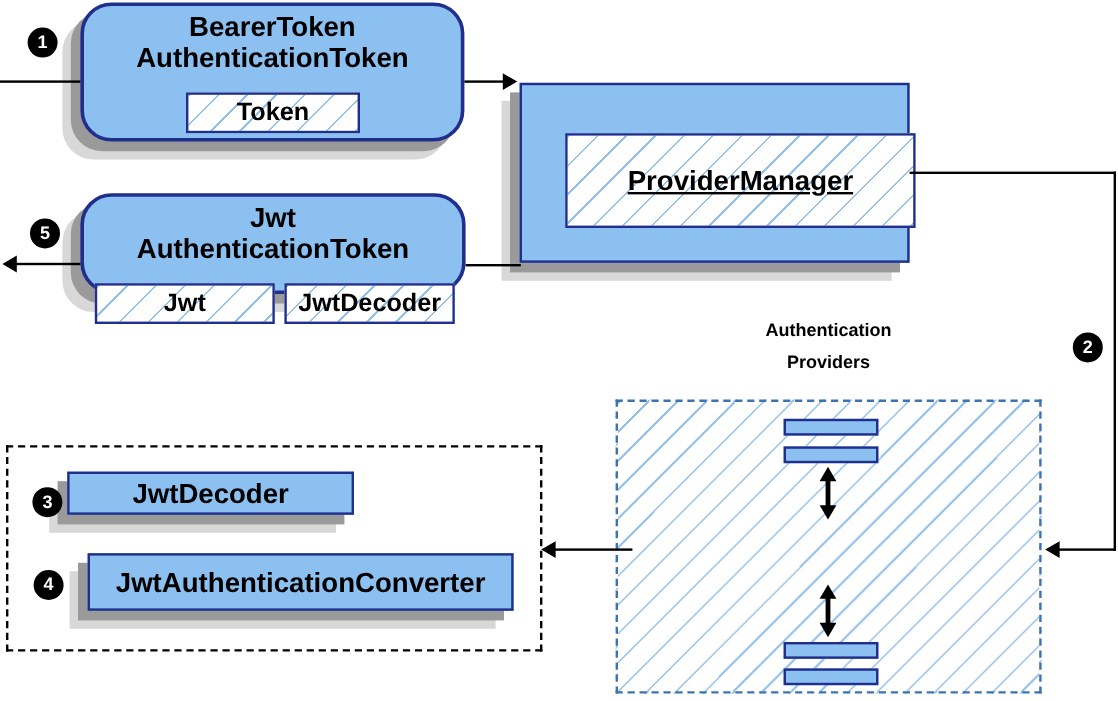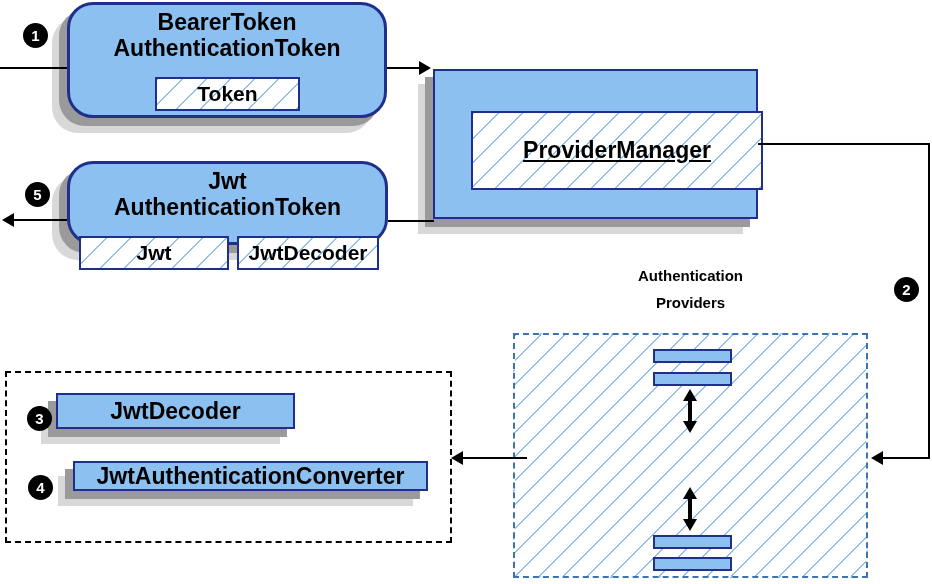--- a/index.html
+++ b/index.html
@@ -90,21 +90,21 @@
     <div class="field hatch ctext" style="left:167px; top:72px; width:142px; height:34px;">JwtDecoder</div>
   </div>
 
   <div class="stackrect" style="left:653px; top:349px;"></div>
   <div class="stackrect" style="left:653px; top:372px;"></div>
   <div class="stackrect" style="left:653px; top:535px;"></div>
   <div class="stackrect" style="left:653px; top:557px;"></div>
 
 
   <div class="rectnode shadow ctext nodelabel" style="left:56px; top:393px; width:239px; height:36px;">JwtDecoder</div>
-  <div class="rectnode shadow ctext nodelabel" style="left:73px; top:461px; width:355px; height:30px;">JwtAuthenticationConverter</div>
+  <div class="rectnode shadow ctext nodelabel" style="left:73px; top:461px; width:355px; height:48px;">JwtAuthenticationConverter</div>
 
   <div class="hline" style="left:0; top:67px; width:67px; height:2px;"></div>
 
   <div class="hline" style="left:387px; top:67px; width:33px; height:2px;"></div>
   <div class="tri tri-right" style="left:419px; top:61px;"></div>
 
   <div class="hline" style="left:388px; top:220px; width:46px; height:2px;"></div>
 
   <div class="hline" style="left:13px; top:219px; width:54px; height:2px;"></div>
   <div class="tri tri-left" style="left:2px; top:213px;"></div>

